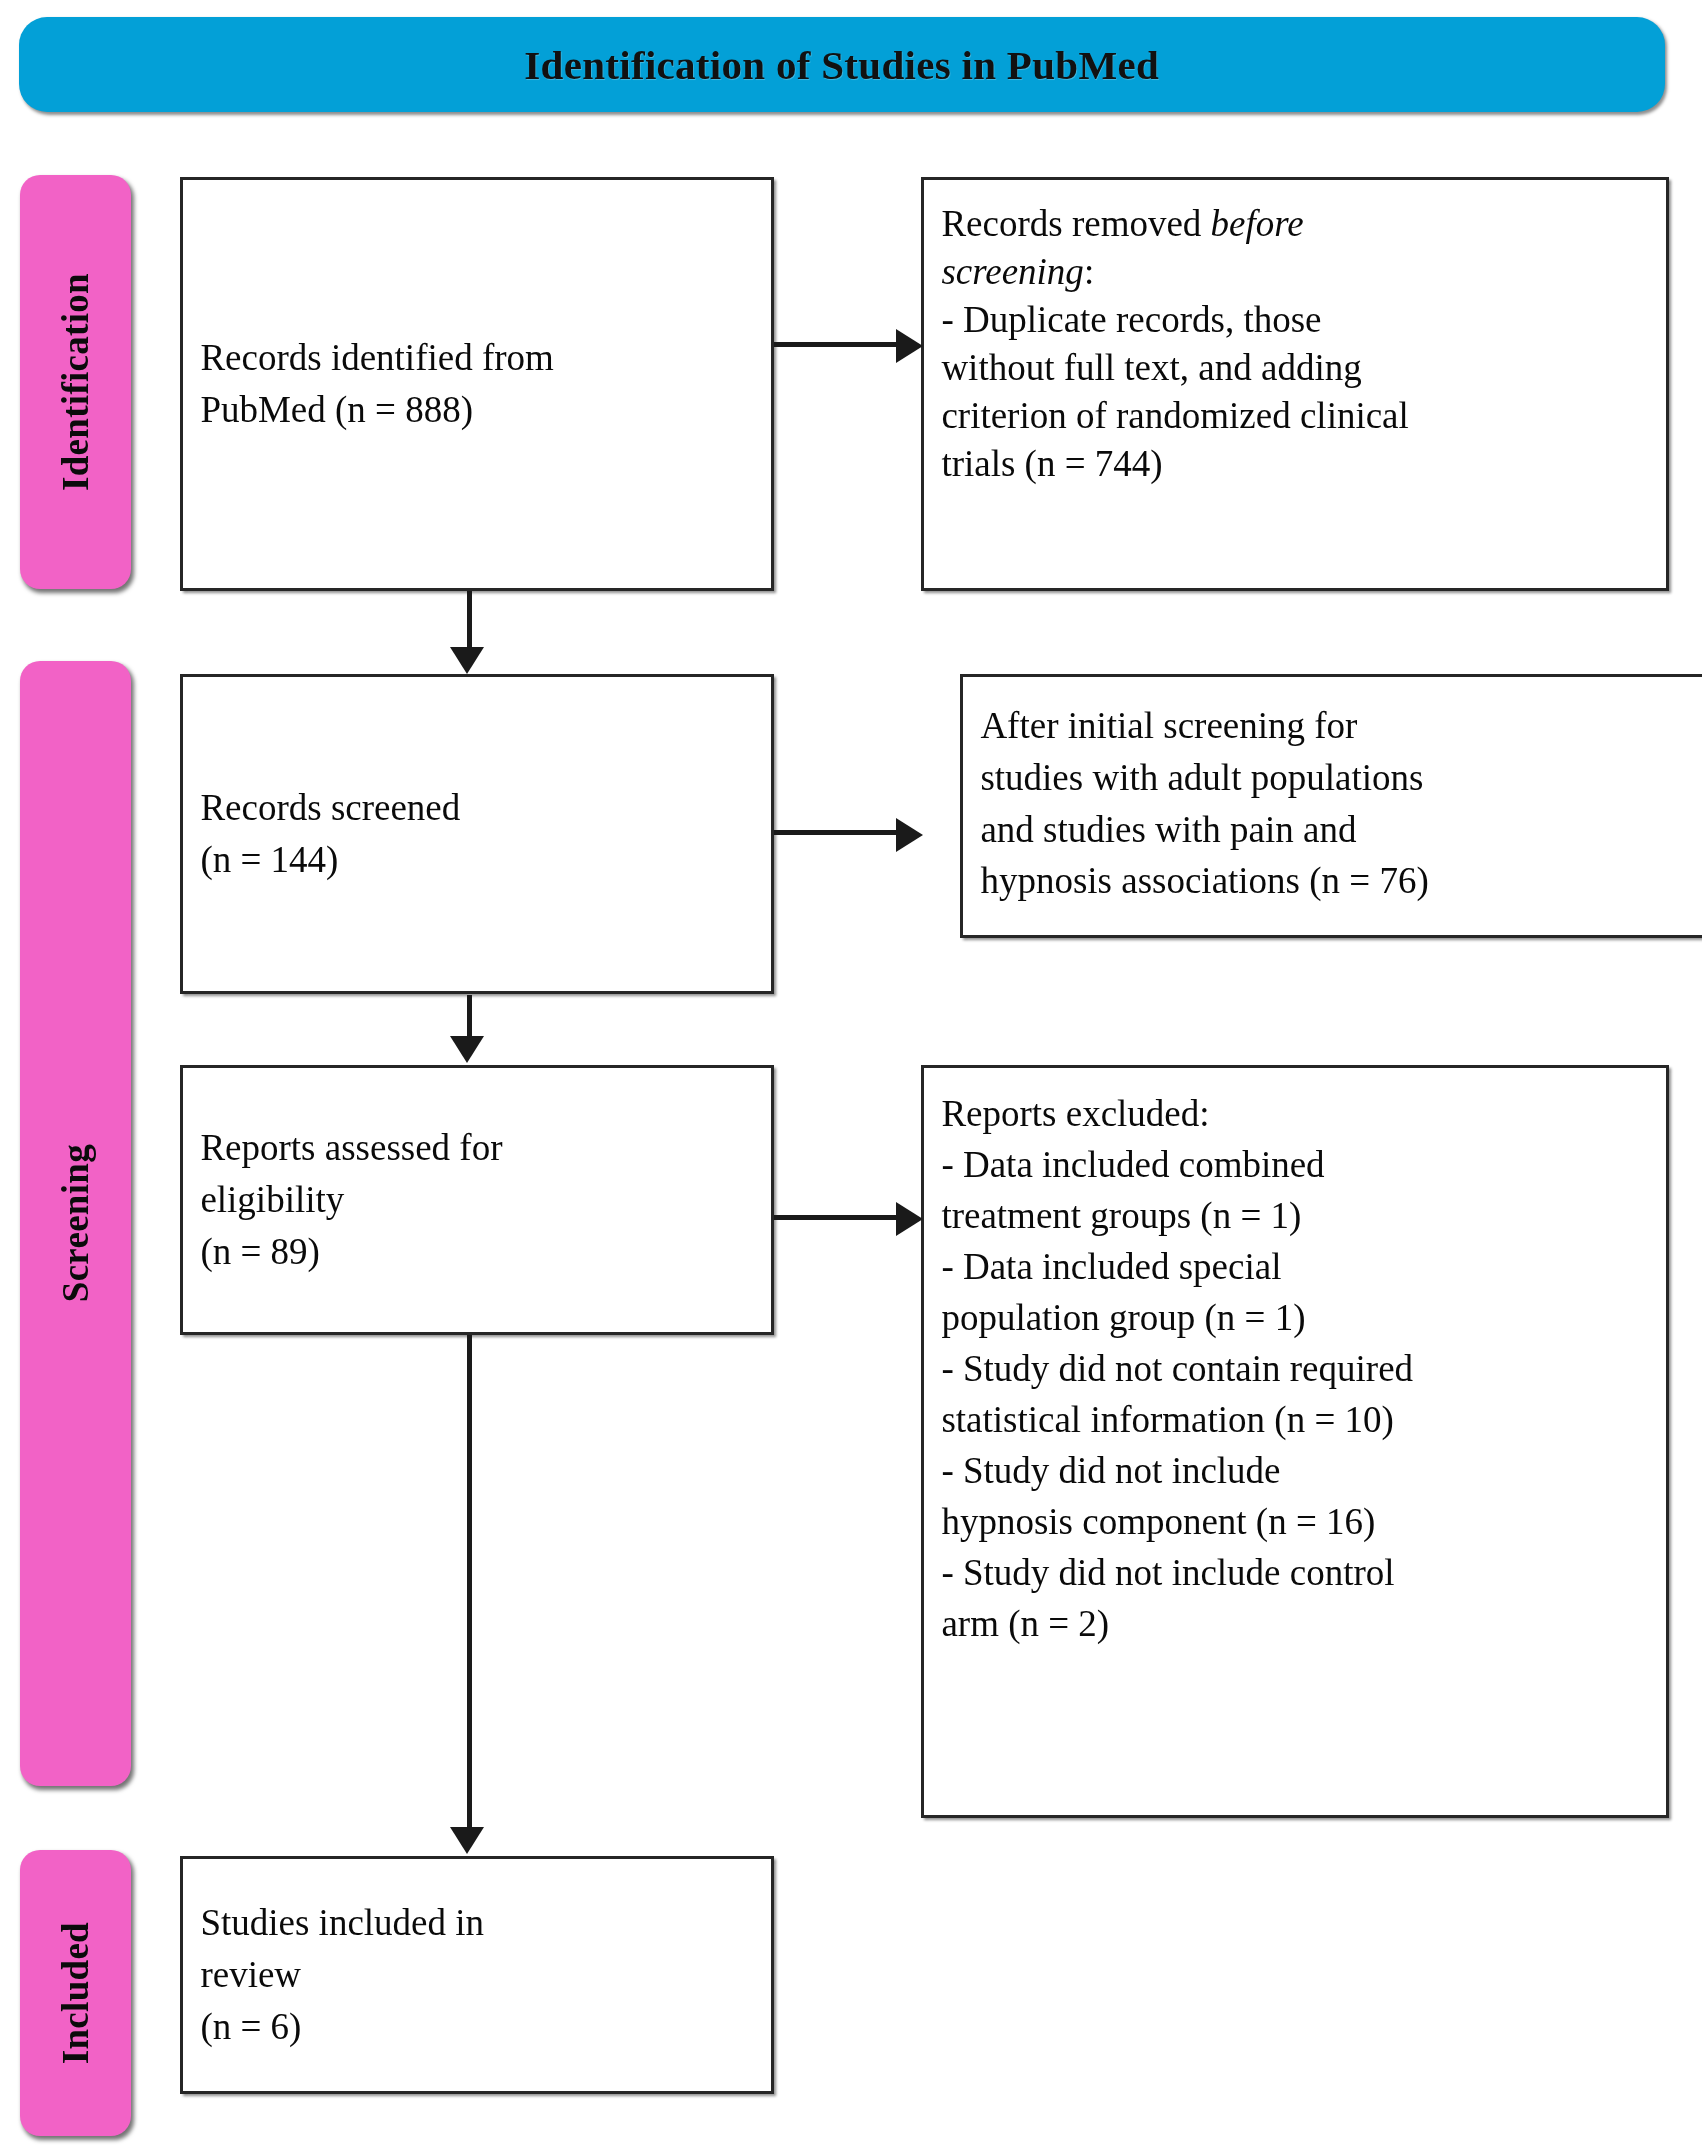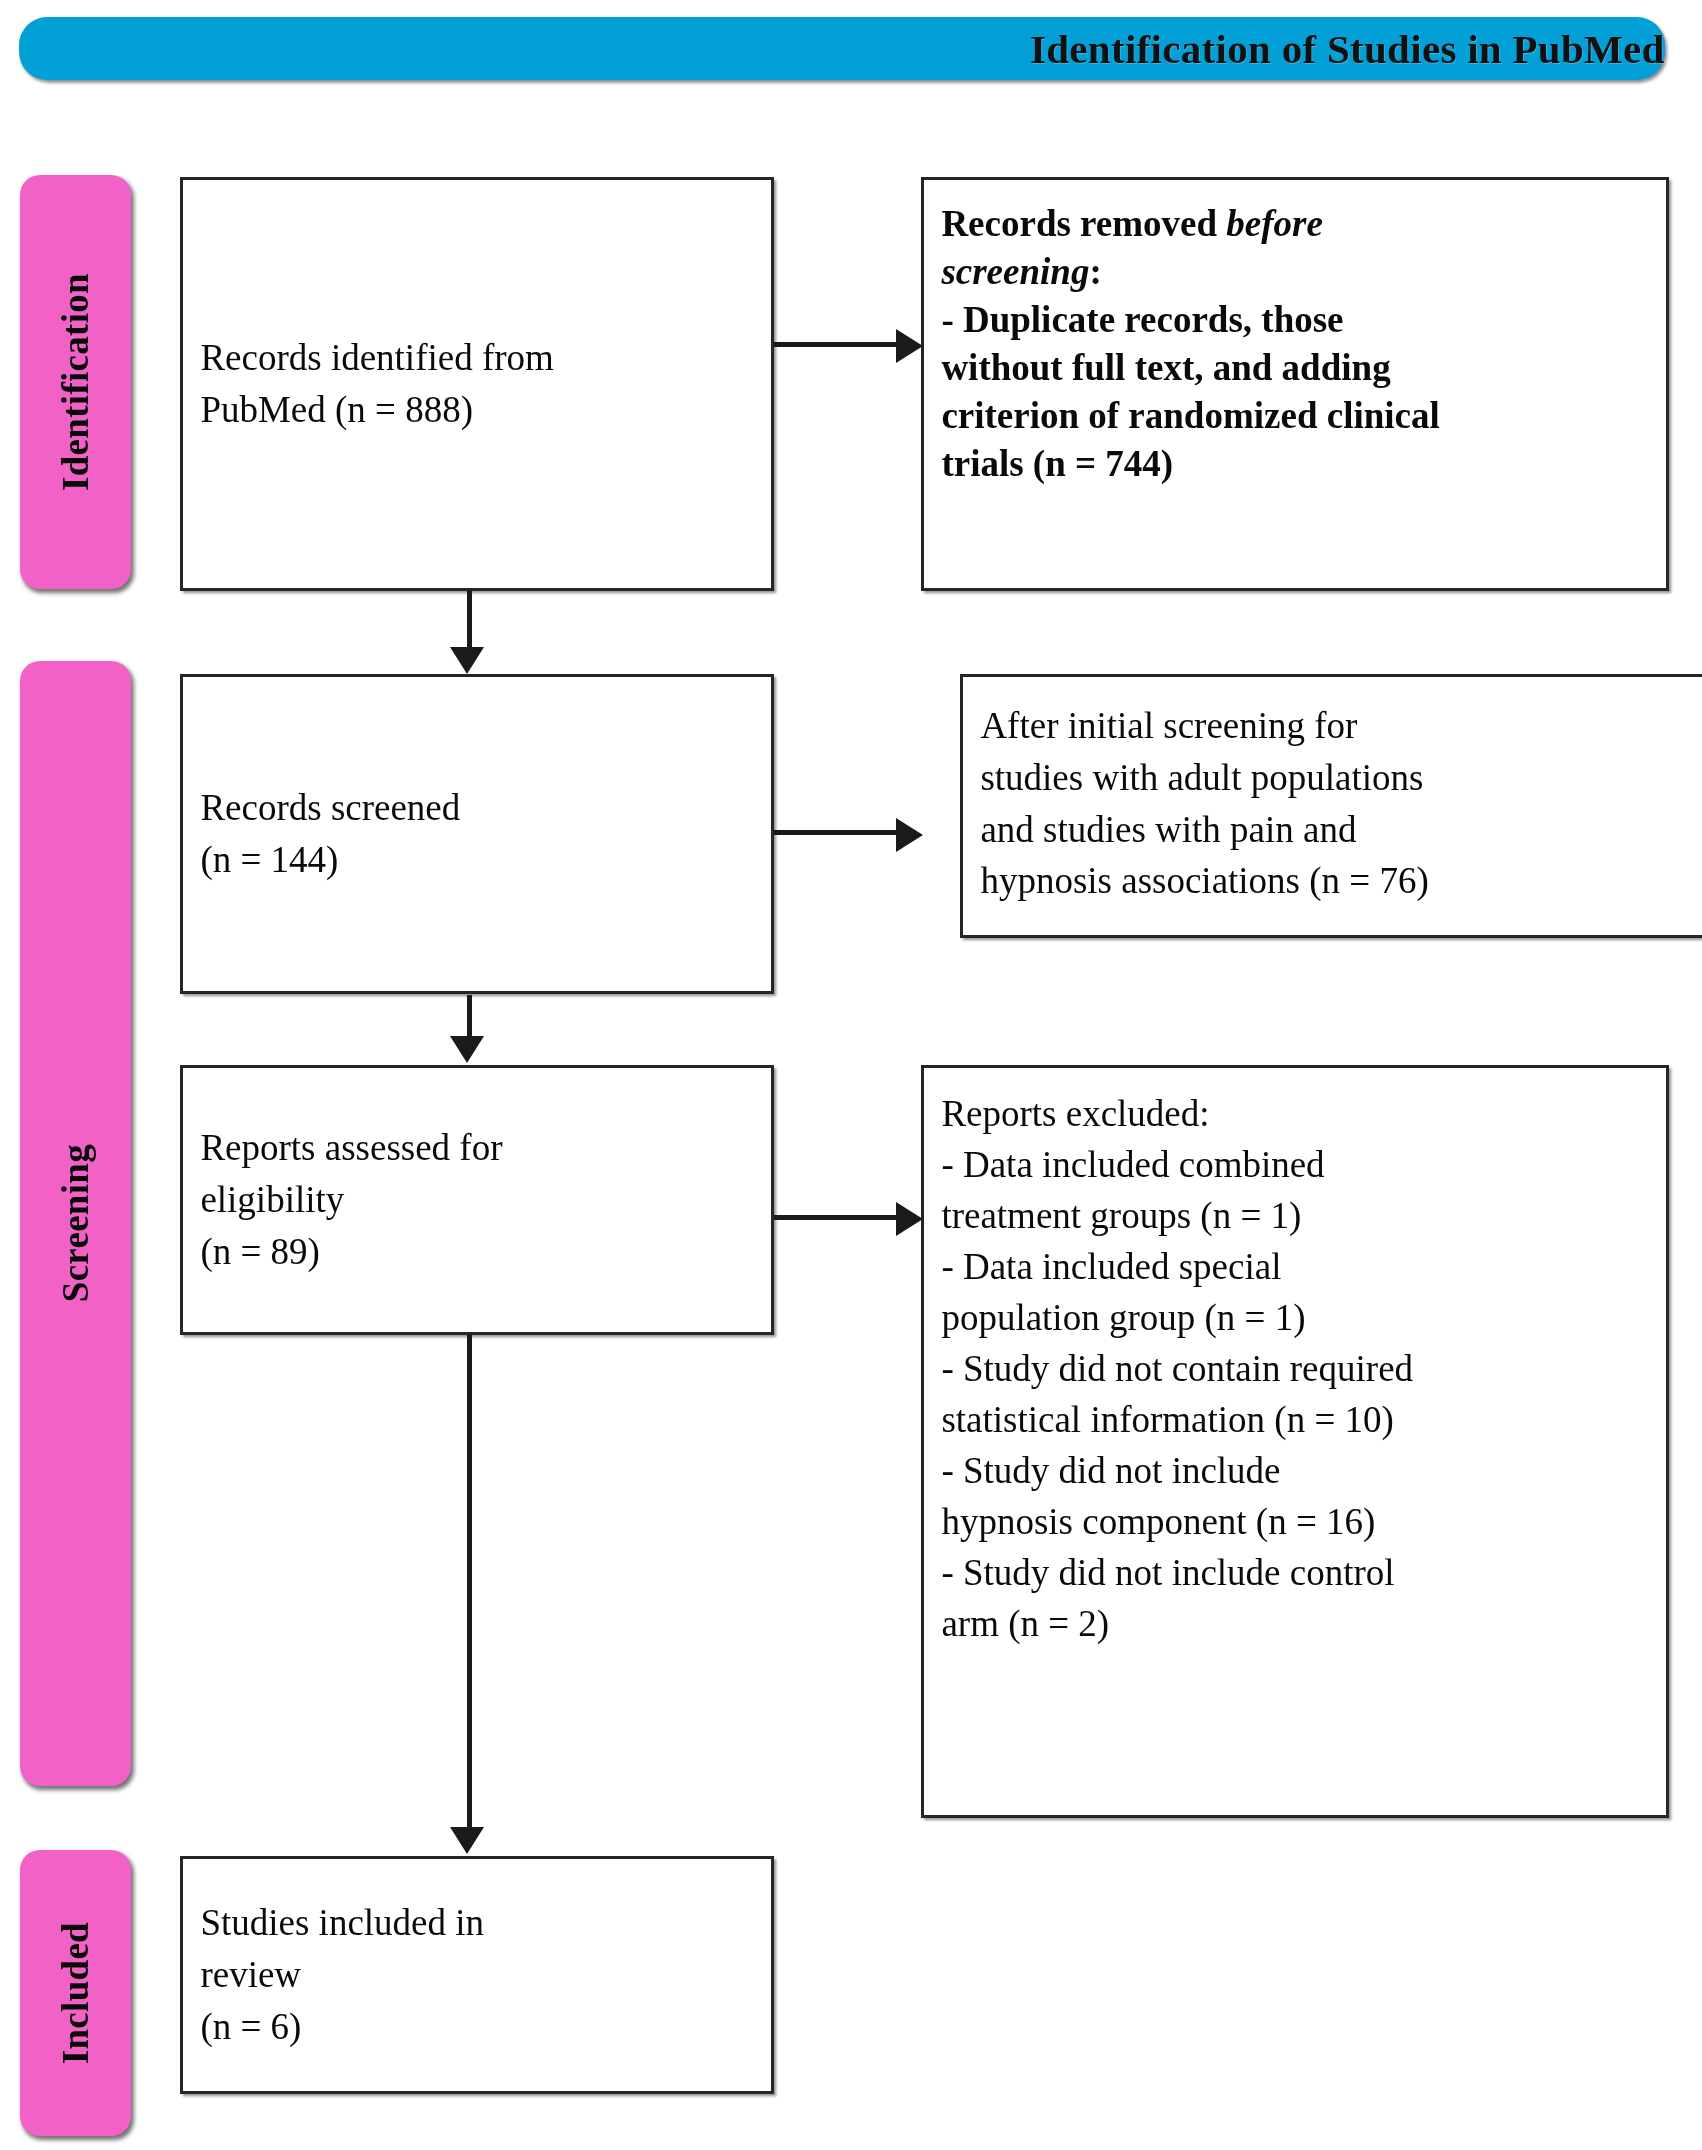--- a/index.html
+++ b/index.html
@@ -18,27 +18,27 @@
     background: #ffffff;
     overflow: hidden;
   }
 
   
   .title-banner {
     position: absolute;
     left: 18.7px;
     top: 17.4px;
     width: 1646px;
-    height: 63px;
+    height: 95px;
     background: #03A0D7;
     border-radius: 28px;
     box-shadow: 2px 2.7px 3.3px rgba(0,0,0,0.45);
     display: flex;
     align-items: center;
-    justify-content: flex-end;
+    justify-content: center;
   }
   .title-banner .title-text {
     font-family: "Liberation Serif", "DejaVu Serif", serif;
     font-weight: bold;
     font-size: 41px;
     letter-spacing: 0.3px;
     color: #111111;
     text-shadow: 0.7px 0.7px 0.7px rgba(255,255,255,0.25);
   }
 
@@ -89,21 +89,21 @@
   .flow-box em { font-style: italic; }
 
   
   #box-identified  { left: 180px;  top: 177px;  width: 594px;  height: 414px; }
   #box-screened    { left: 180px;  top: 674px; width: 594px;  height: 320px; }
   #box-eligibility { left: 180px;  top: 1065px; width: 594px;  height: 270px; }
   #box-included    { left: 180px;  top: 1856px; width: 594px;  height: 238px; }
 
   
   #box-removed        { left: 921px; top: 177px;  width: 748px; height: 414px;
-                        justify-content: flex-start; padding-top: 20px; font-weight: bold; }
+                        justify-content: flex-start; padding-top: 20px; }
   #box-after-screen   { left: 960px; top: 674px; width: 748px; height: 264px;
                         justify-content: flex-start; padding-top: 23px; }
   #box-excluded       { left: 921px; top: 1065px; width: 748px; height: 753px;
                         justify-content: flex-start; padding-top: 20px; }
   #box-excluded p     { font-size: 37px; line-height: 1.38; }
 
   
   .conn {
     position: absolute;
     background: #1a1a1a;

